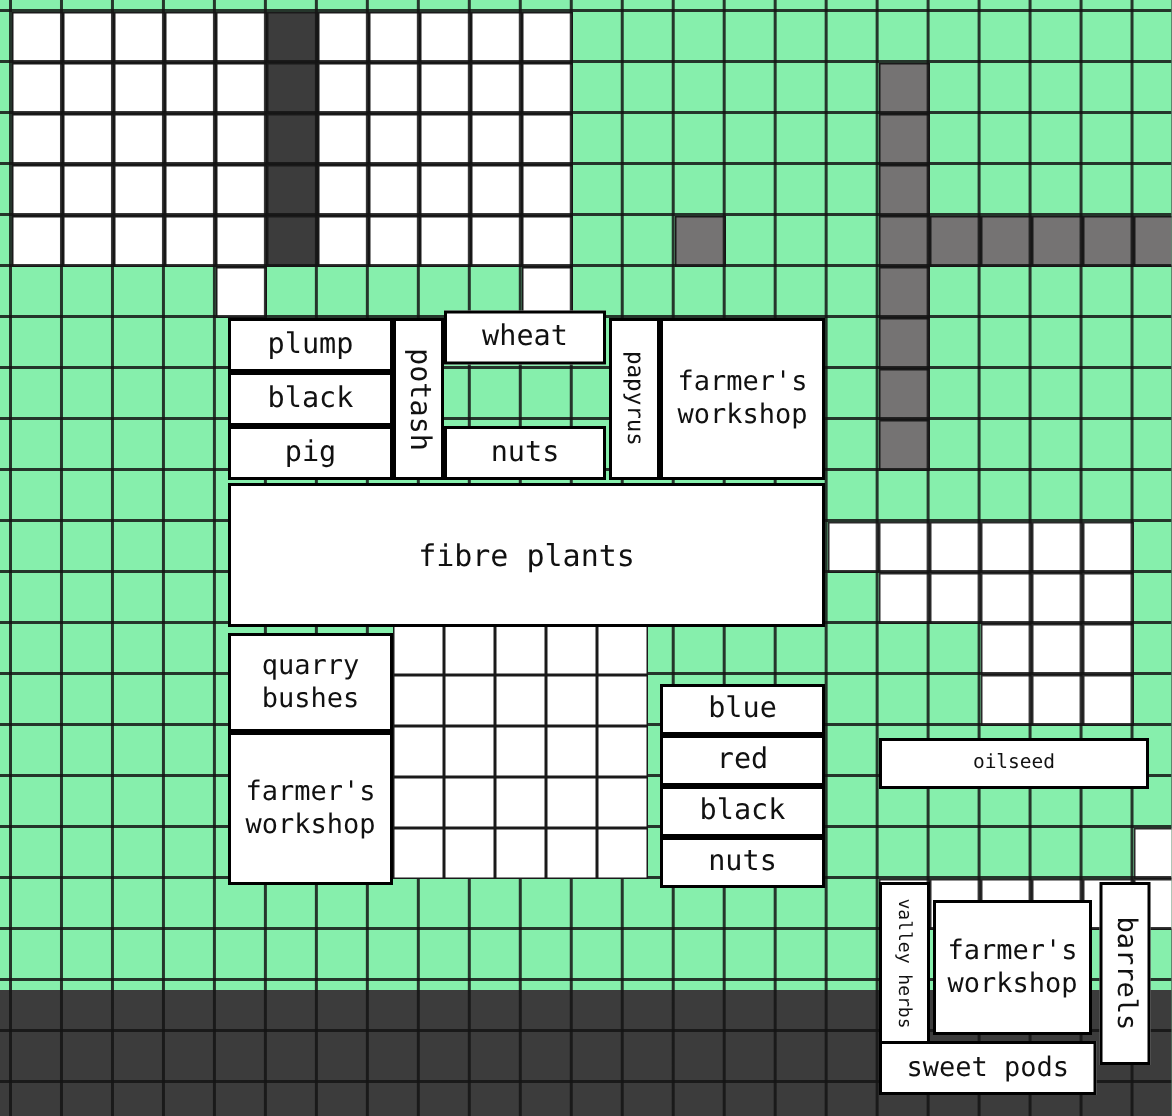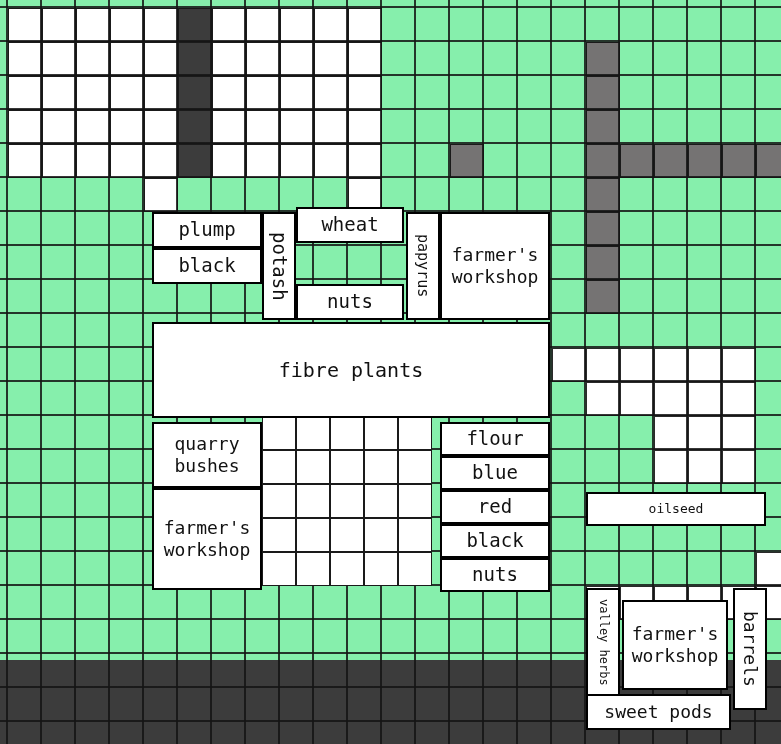--- a/index.html
+++ b/index.html
@@ -217,20 +217,23 @@
   <div class="plot" style="left:330px;top:552px;width:34px;height:34px"></div>
   <div class="plot" style="left:364px;top:552px;width:34px;height:34px"></div>
   <div class="plot" style="left:398px;top:552px;width:34px;height:34px"></div>
 
   <div class="box t19" style="left:152px;top:212px;width:110px;height:36px">
     <span class="lbl">plump</span>
   </div>
   <div class="box t19" style="left:152px;top:248px;width:110px;height:36px">
     <span class="lbl">black</span>
   </div>
+  <div class="box t19" style="left:152px;top:284px;width:110px;height:36px">
+    <span class="lbl">pig</span>
+  </div>
 
   <div class="box vert t19" style="left:262px;top:212px;width:34px;height:108px">
     <span class="lbl">potash</span>
   </div>
 
   <div class="box t19" style="left:296px;top:207px;width:108px;height:36px">
     <span class="lbl">wheat</span>
   </div>
   <div class="box t19" style="left:296px;top:284px;width:108px;height:36px">
     <span class="lbl">nuts</span>
@@ -252,23 +255,20 @@
   <div class="box stack t18" style="left:152px;top:422px;width:110px;height:66px">
     <span class="lbl">quarry</span>
     <span class="lbl">bushes</span>
   </div>
 
   <div class="box stack t18" style="left:152px;top:488px;width:110px;height:102px">
     <span class="lbl">farmer's</span>
     <span class="lbl">workshop</span>
   </div>
 
-  <div class="box t19" style="left:440px;top:422px;width:110px;height:34px">
-    <span class="lbl">flour</span>
-  </div>
   <div class="box t19" style="left:440px;top:456px;width:110px;height:34px">
     <span class="lbl">blue</span>
   </div>
   <div class="box t19" style="left:440px;top:490px;width:110px;height:34px">
     <span class="lbl">red</span>
   </div>
   <div class="box t19" style="left:440px;top:524px;width:110px;height:34px">
     <span class="lbl">black</span>
   </div>
   <div class="box t19" style="left:440px;top:558px;width:110px;height:34px">

